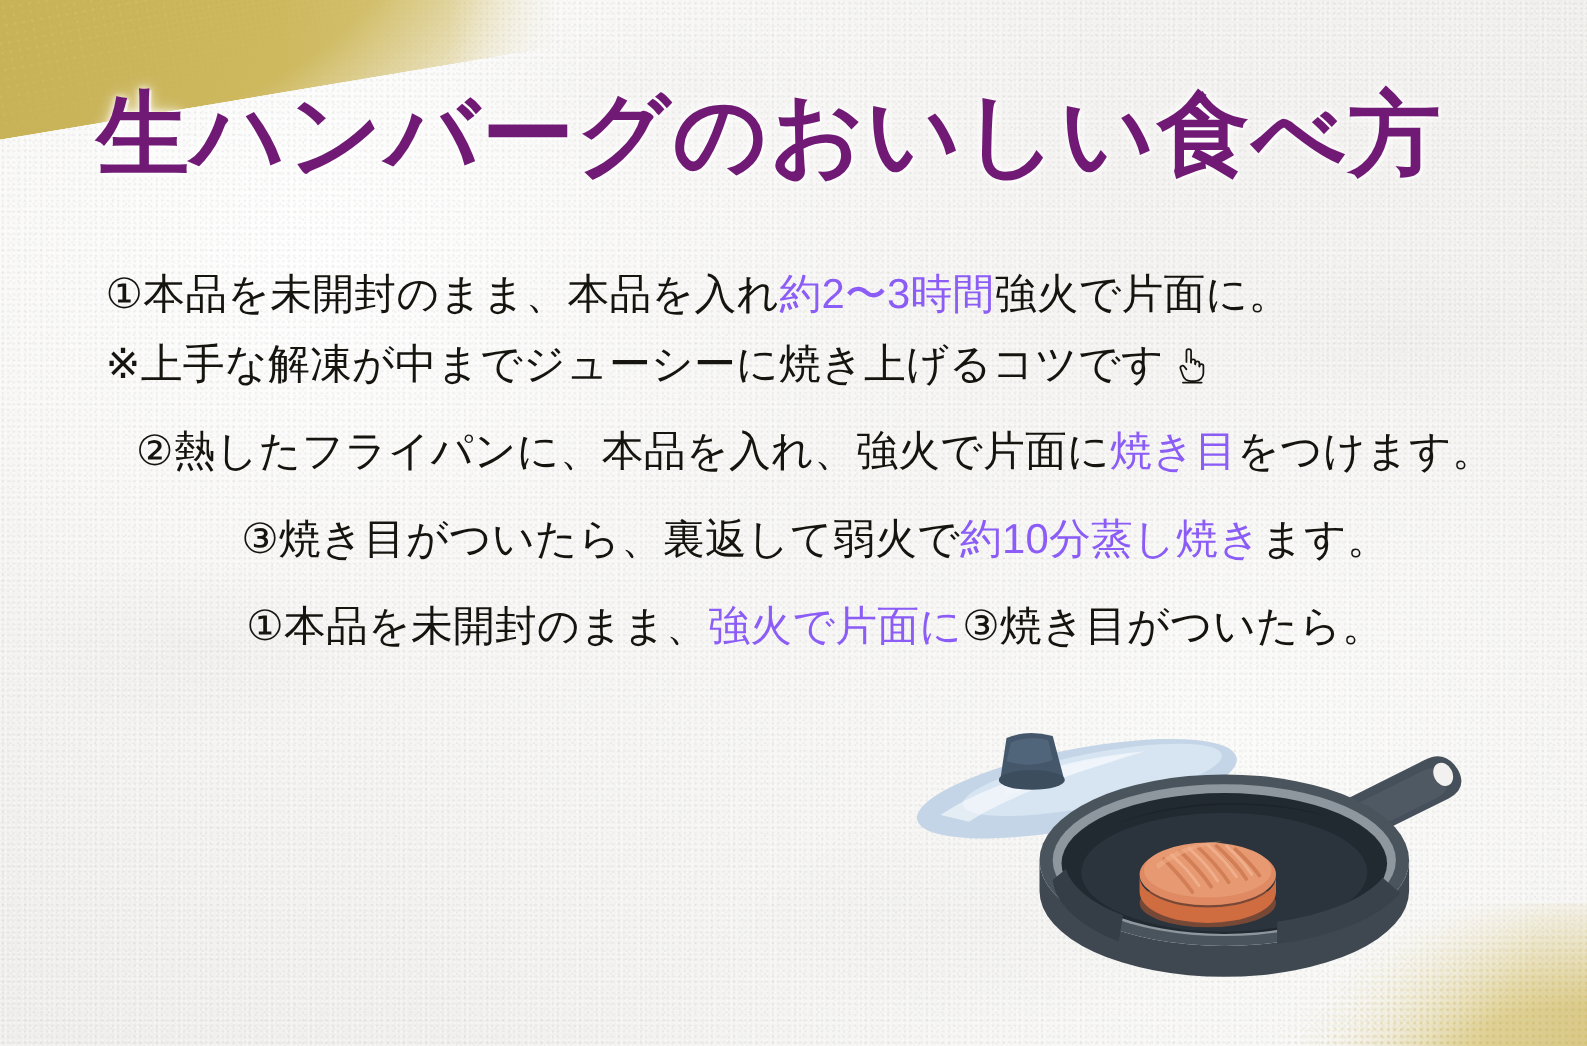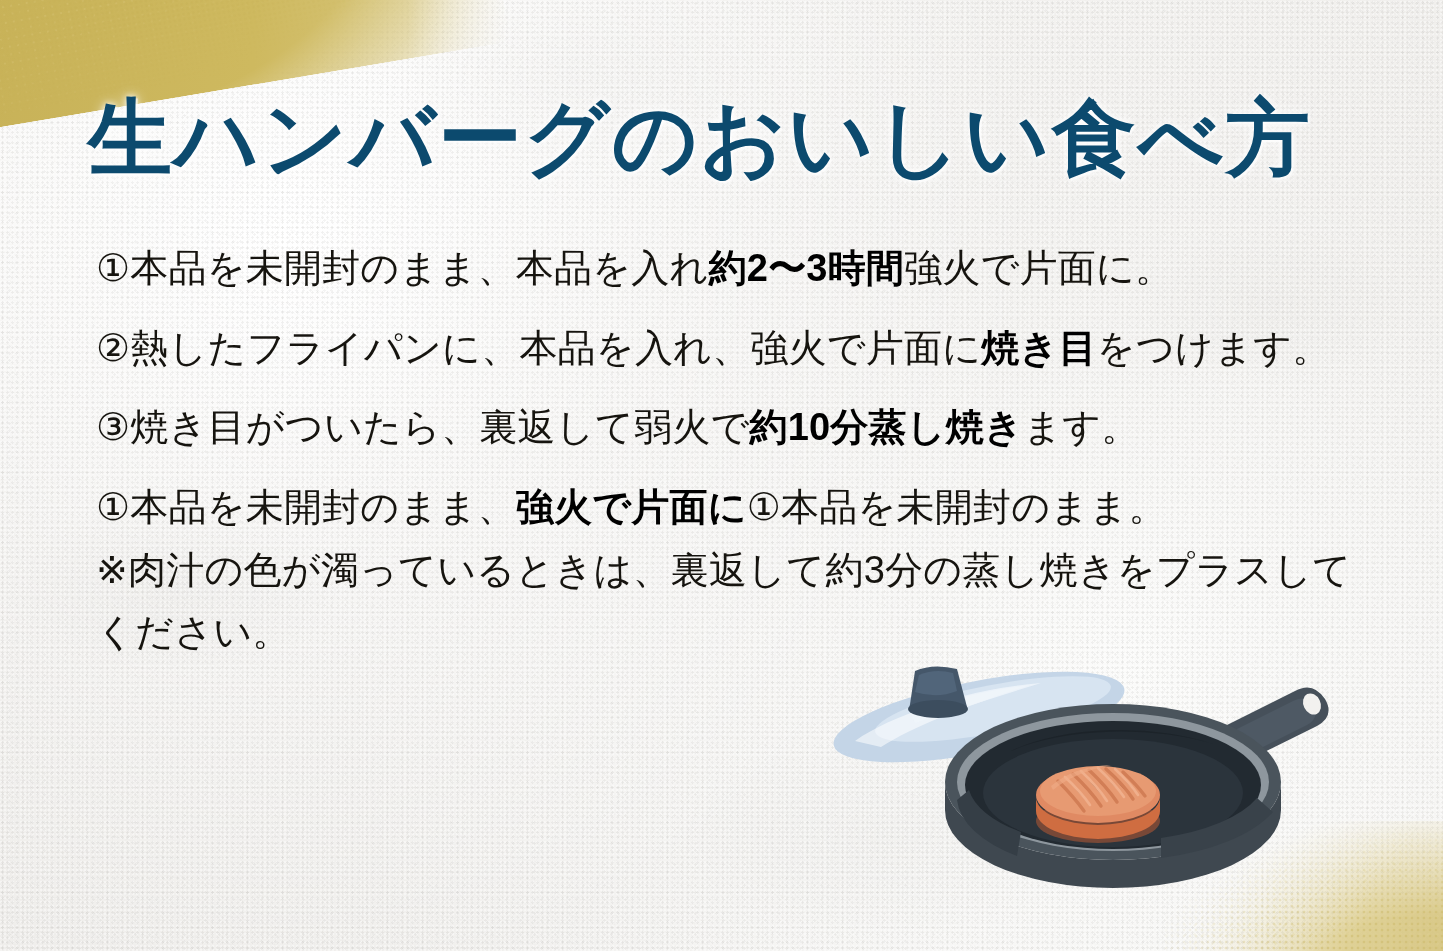--- a/index.html
+++ b/index.html
@@ -109,26 +109,26 @@
       radial-gradient(rgba(222,208,146,.55) 1px, rgba(0,0,0,0) 1.5px);
     background-size: 6px 6px, 9px 9px;
     -webkit-mask-image: radial-gradient(ellipse 120% 130% at 90% 100%, #000 35%, rgba(0,0,0,0) 82%);
     mask-image: radial-gradient(ellipse 120% 130% at 90% 100%, #000 35%, rgba(0,0,0,0) 82%);
   }
 
   
   .title {
     position: absolute;
     left: 88px;
-    top: 82px;
+    top: 66px;
     font-family: "DejaVu Serif", "Liberation Serif", serif;
     font-size: 84px;
     font-weight: 700;
     letter-spacing: 2px;
-    color: #0c4a6e;
+    color: #701a75;
     white-space: nowrap;
     text-shadow:
       0 0 6px rgba(255,255,255,.95),
       0 0 14px rgba(255,255,255,.8),
       2px 2px 0 rgba(255,255,255,.55);
   }
 
   
   .body-text {
     position: absolute;
@@ -138,22 +138,22 @@
     color: #16140f;
     font-size: 38px;
     line-height: 1.62;
     letter-spacing: .2px;
   }
   .line {
     white-space: nowrap;
     margin-bottom: 2px;
   }
   .line.wrap { white-space: normal; }
-  .line.gap-top { margin-top: 18px; }
-  .red { color: #000000; font-weight: bold; }
+  .line.gap-top { margin-top: 18px; text-align: center; }
+  .red { color: #8b5cf6; }
   .hand-icon {
     display: inline-block;
     vertical-align: -6px;
     margin-left: 8px;
     width: 30px;
     height: 36px;
   }
 
   
   .illustration {
@@ -180,36 +180,44 @@
   <div class="gold-bottom-grain"></div>
 
   <div class="title">生ハンバーグのおいしい食べ方</div>
 
   <div class="body-text">
 
     <div class="line">
       <span>①本品を未開封のまま、本品を入れ</span><span class="red">約2〜3時間</span><span>強火で片面に。</span>
     </div>
 
+    <div class="line">
+      <span>※上手な解凍が中までジューシーに焼き上げるコツです</span><span class="hand-icon"><svg viewBox="0 0 30 36" width="30" height="36" aria-hidden="true">
+            <g fill="none" stroke="#16140f" stroke-width="1.6" stroke-linejoin="round" stroke-linecap="round">
+              <path d="M12.6 15.0 V5.4 a2.1 2.1 0 0 1 4.2 0 V15.4"></path>
+              <path d="M16.8 15.6 v-1.0 a1.9 1.9 0 0 1 3.8 0 v2.0"></path>
+              <path d="M20.6 17.2 v-0.7 a1.9 1.9 0 0 1 3.8 0 v2.2"></path>
+              <path d="M24.4 19.2 v-0.4 a1.8 1.8 0 0 1 3.6 0 v6.0 c0 4.4 -3.0 7.6 -7.4 7.6 h-4.2 c-3.6 0 -6.0 -2.0 -7.0 -5.0 l-2.2 -6.2 a2.0 2.0 0 0 1 3.4 -2.0 l2.0 2.6"></path>
+              <path d="M9.4 33.8 h17.0"></path>
+            </g>
+          </svg></span>
+    </div>
 
     <div class="line gap-top">
       <span>②熱したフライパンに、本品を入れ、強火で片面に</span><span class="red">焼き目</span><span>をつけます。</span>
     </div>
 
     <div class="line gap-top">
       <span>③焼き目がついたら、裏返して弱火で</span><span class="red">約10分蒸し焼き</span><span>ます。</span>
     </div>
 
     <div class="line gap-top">
-      <span>①本品を未開封のまま、</span><span class="red">強火で片面に</span><span>①本品を未開封のまま。</span>
-    </div>
-
-    <div class="line wrap">
-      <span>※肉汁の色が濁っているときは、裏返して約3分の蒸し焼きをプラスしてください。</span>
-    </div>
+      <span>①本品を未開封のまま、</span><span class="red">強火で片面に</span><span>③焼き目がついたら。</span>
+    </div>
+
 
   </div>
 
   <div class="illustration">
     <svg viewBox="0 0 600 290" width="600" height="290" aria-hidden="true">
 
       <g>
         <ellipse cx="164" cy="62" rx="148" ry="36" transform="rotate(-11 164 62)" fill="#c4d5e7"></ellipse>
         <ellipse cx="178" cy="54" rx="120" ry="24" transform="rotate(-11 178 54)" fill="#d7e4f1"></ellipse>
         <path d="M40 86 C80 58 150 38 215 30 C160 48 100 70 66 92 Z" fill="#ffffff" opacity=".55"></path>

